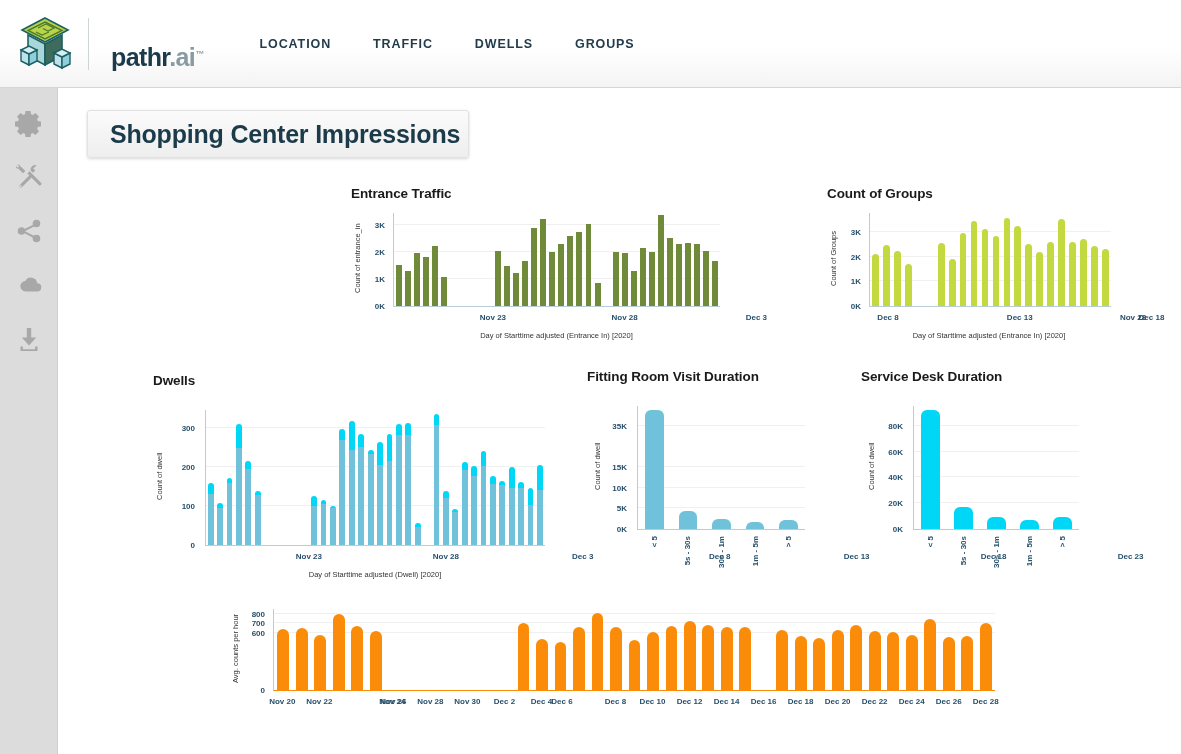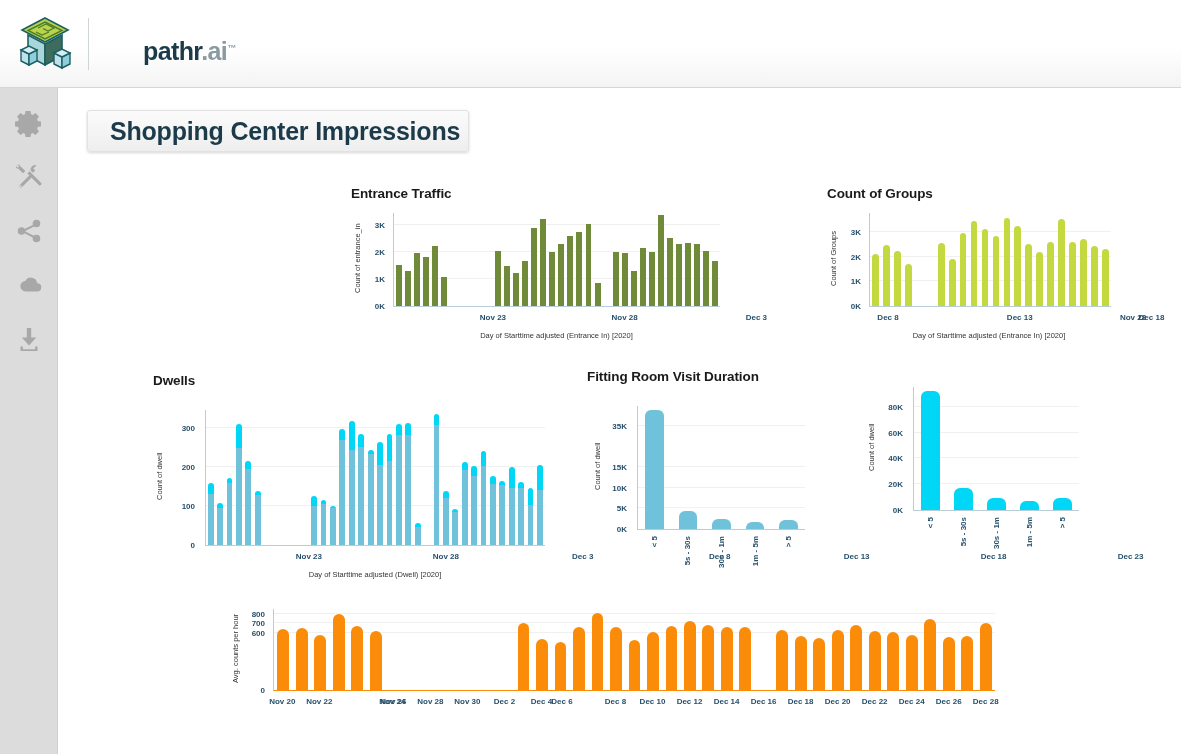--- a/index.html
+++ b/index.html
@@ -16,21 +16,21 @@
   #header {
     position:absolute; left:0; top:0; width:1181px; height:88px;
     background:linear-gradient(#ffffff 0%, #ffffff 55%, #f4f4f4 100%);
     border-bottom:1px solid #d6d6d6;
     display:flex; align-items:center;
   }
   #logo-mark { margin-left:16px; width:58px; height:62px; flex:0 0 auto; }
   #logo-divider { width:1px; height:52px; background:#cfd4d6; margin:0 22px 0 14px; }
   #wordmark {
     font-size:25px; font-weight:bold; letter-spacing:-0.6px;
-    color:#1c3b4a; position:relative; top:8px;margin-left:32px;
+    color:#1c3b4a; position:relative; top:14px;
   }
   #wordmark .ai { color:#8a9aa3; font-weight:bold; }
   #wordmark .tm { font-size:9px; vertical-align:super; color:#8a9aa3; }
   #nav { display:flex; margin-left:56px; gap:42px; }
   .nav-item {
     font-size:12.5px; font-weight:bold; letter-spacing:0.9px;
     color:#223c4c; cursor:pointer; white-space:nowrap;
   }
 
   
@@ -44,21 +44,21 @@
   .side-icon svg { display:block; }
 
   
   #canvas {
     position:absolute; left:59px; top:88px;
     width:1122px; height:666px; background:#ffffff;
   }
 
   
   #title-chip {
-    position:absolute; left:28px; top:22px; width:382px; height:42px;
+    position:absolute; left:28px; top:22px; width:382px; height:48px;
     background:linear-gradient(#fbfbfb, #eeeeee);
     border:1px solid #e2e2e2; border-radius:3px;
     box-shadow:0 1px 3px rgba(0,0,0,.16);
     display:flex; align-items:center; padding-left:22px;
   }
   #title-chip .t {
     font-size:25px; font-weight:bold; color:#1c3b4a; letter-spacing:-0.2px;
   }
 
   
@@ -138,20 +138,26 @@
       <polygon points="38,40 46,44 46,55 38,51" fill="#bfe2ea" stroke="#1b5f63" stroke-width="1.4"></polygon>
       <polygon points="46,44 54,40 54,51 46,55" fill="#8fcfdd" stroke="#1b5f63" stroke-width="1.4"></polygon>
       <polygon points="38,40 46,36 54,40 46,44" fill="#d6eef4" stroke="#1b5f63" stroke-width="1.4"></polygon>
     </svg>
   </div>
 
   <div id="logo-divider"></div>
 
   <div id="wordmark"><span>pathr</span><span class="ai">.ai</span><span class="tm">™</span></div>
 
+  <div id="nav">
+    <div class="nav-item">LOCATION</div>
+    <div class="nav-item">TRAFFIC</div>
+    <div class="nav-item">DWELLS</div>
+    <div class="nav-item">GROUPS</div>
+  </div>
 </div>
 
 <div id="sidebar">
   <div class="side-icon">
     <svg viewBox="0 0 30 30" width="30" height="30" fill="#a6a6a6">
       <path d="M15 10.2a4.8 4.8 0 100 9.6 4.8 4.8 0 000-9.6zm0 7.2a2.4 2.4 0 110-4.8 2.4 2.4 0 010 4.8z"></path>
       <path d="M26 13.2h-2.1a9 9 0 00-.9-2.2l1.5-1.5a1 1 0 000-1.4l-2.6-2.6a1 1 0 00-1.4 0L19 7a9 9 0 00-2.2-.9V4a1 1 0 00-1-1h-3.6a1 1 0 00-1 1v2.1a9 9 0 00-2.2.9L7.5 5.5a1 1 0 00-1.4 0L3.5 8.1a1 1 0 000 1.4L5 11a9 9 0 00-.9 2.2H2a1 1 0 00-1 1v3.6a1 1 0 001 1h2.1A9 9 0 005 21l-1.5 1.5a1 1 0 000 1.4l2.6 2.6a1 1 0 001.4 0L9 25a9 9 0 002.2.9V28a1 1 0 001 1h3.6a1 1 0 001-1v-2.1a9 9 0 002.2-.9l1.5 1.5a1 1 0 001.4 0l2.6-2.6a1 1 0 000-1.4L23 21a9 9 0 00.9-2.2H26a1 1 0 001-1v-3.6a1 1 0 00-1-1z"></path>
     </svg>
   </div>
   <div class="side-icon">
@@ -567,20 +573,21 @@
           <div class="xtick vert" style="left: 16.8px; top: 2px; max-height: 38px; white-space: normal;">&lt; 5</div>
           <div class="xtick vert" style="left: 50.4px; top: 2px; max-height: 38px; white-space: normal;">5s - 30s</div>
           <div class="xtick vert" style="left: 84px; top: 2px; max-height: 38px; white-space: normal;">30s - 1m</div>
           <div class="xtick vert" style="left: 117.6px; top: 2px; max-height: 38px; white-space: normal;">1m - 5m</div>
           <div class="xtick vert" style="left: 151.2px; top: 2px; max-height: 38px; white-space: normal;">&gt; 5</div>
         </div>
     </div>
   </div>
 
   <div class="panel" style="left:802px; top:281px; width:250px;">
+    <div class="panel-title">Service Desk Duration</div>
     <div class="plot-wrap" style="width:240px; height:190px;">
       <div class="ylabel" style="left:4px; top:14px; height:128px; width:12px;">Count of dwell</div>
       <div class="yticks" id="yt-service" style="left: 16px; width: 30px; top: 18px; height: 124px; position: absolute;">
           <div class="ytick" style="position: absolute; right: 4px; bottom: 0px; transform: translateY(50%);">0K</div>
           <div class="ytick" style="position: absolute; right: 4px; bottom: 25.8333px; transform: translateY(50%);">20K</div>
           <div class="ytick" style="position: absolute; right: 4px; bottom: 51.6667px; transform: translateY(50%);">40K</div>
           <div class="ytick" style="position: absolute; right: 4px; bottom: 77.5px; transform: translateY(50%);">60K</div>
           <div class="ytick" style="position: absolute; right: 4px; bottom: 103.333px; transform: translateY(50%);">80K</div>
         </div>
       <div class="plot" id="plot-service" style="left:52px; top:18px; width:166px; height:124px;">

